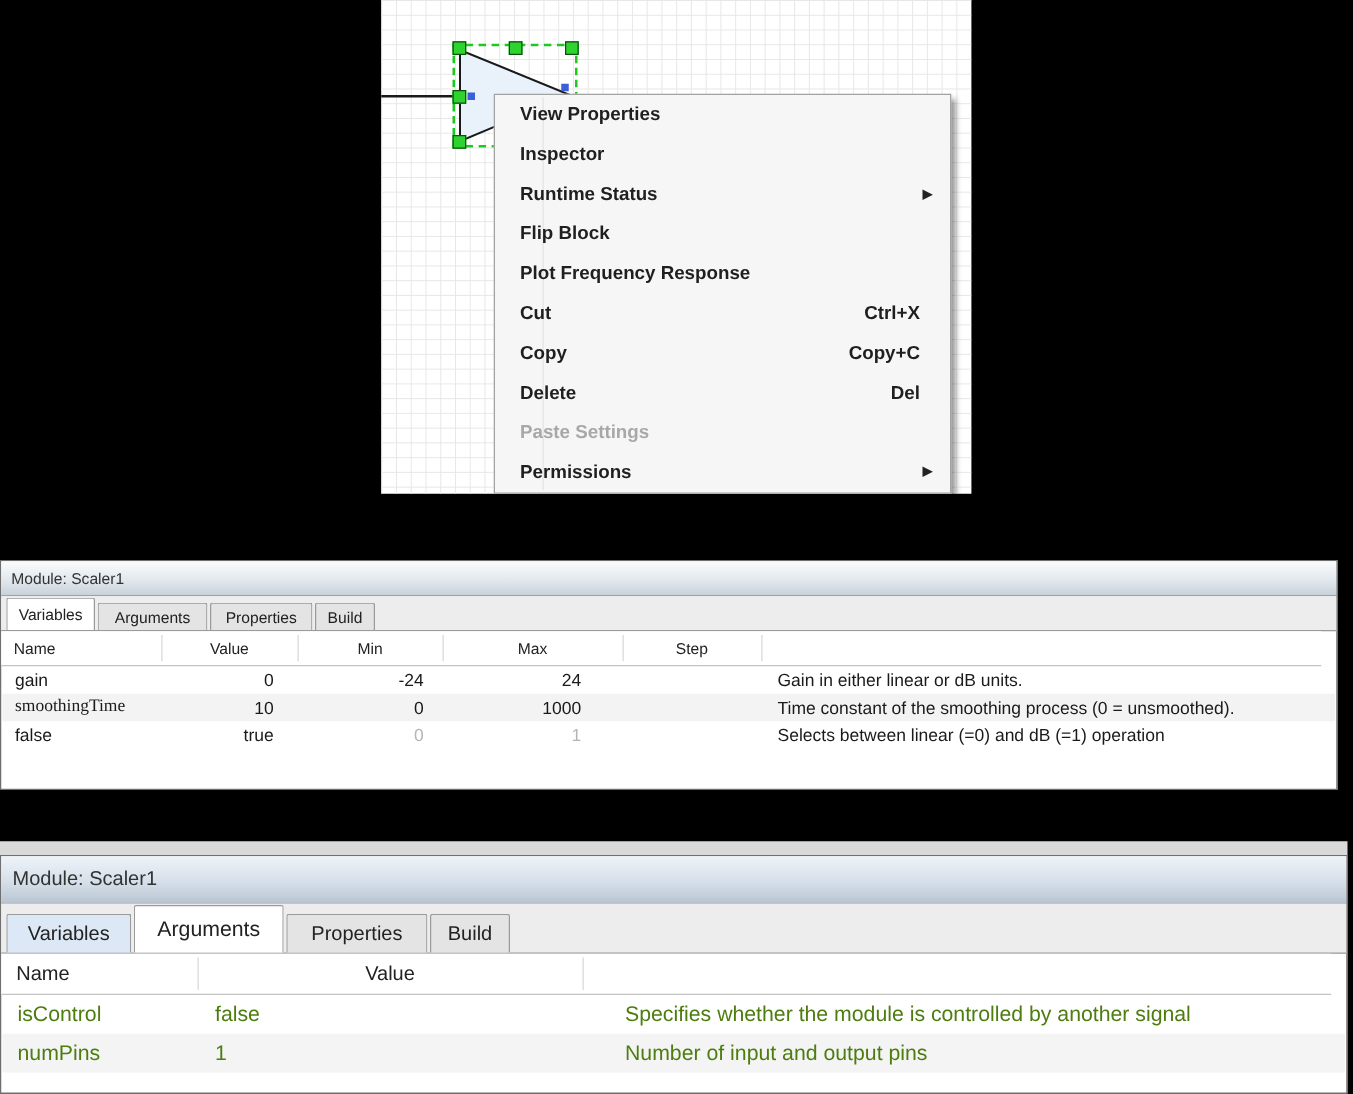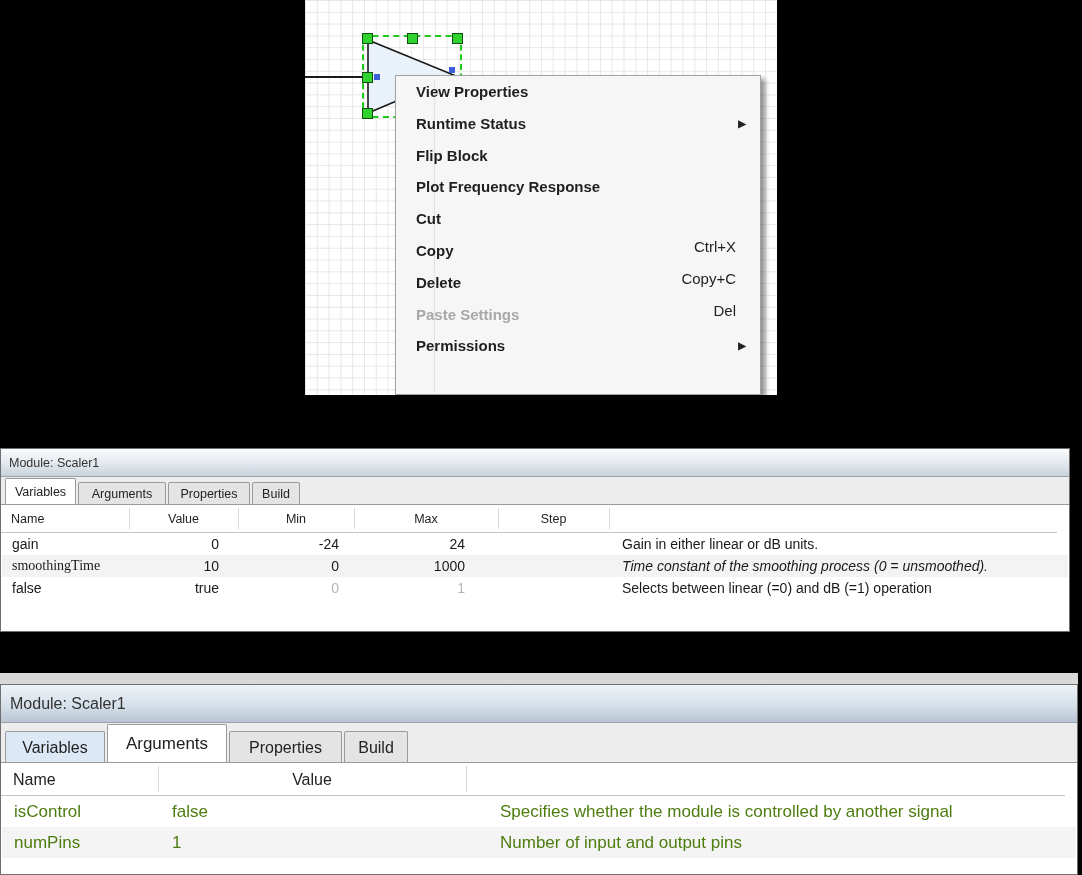--- a/index.html
+++ b/index.html
@@ -20,21 +20,21 @@
   .pin-mark{position:absolute;width:6px;height:6px;background:#3a5fd9;}
   .block-labels{position:absolute;left:288px;top:120px;width:105px;text-align:right;
                 font-size:13px;line-height:19.5px;color:#222;white-space:nowrap;overflow:hidden;}
 
   
   .menu{position:absolute;left:395px;top:75px;width:366px;height:320px;background:#f6f6f6;
         border:1px solid #a2a2a2;box-sizing:border-box;box-shadow:4px 4px 5px rgba(0,0,0,.45);}
   .menu-gutter{position:absolute;left:38px;top:2px;bottom:2px;width:1px;background:#e3e3e3;}
   .menu-item{position:relative;height:31.8px;line-height:31.8px;padding-left:20px;
              font-size:15px;font-weight:600;color:#1f1f1f;white-space:nowrap;}
-  .menu-item .shortcut{position:absolute;right:24px;font-weight:400;margin-top:28px;}
+  .menu-item .shortcut{position:absolute;right:24px;font-weight:700;}
   .menu-item .arrow{position:absolute;right:14px;top:0;font-size:10px;color:#222;}
   .menu-item.disabled{color:#a8a8a8;}
 
   
   .panel{position:absolute;background:#fff;border:1px solid #6f6f6f;box-sizing:border-box;}
   .ptitle{position:absolute;left:0;right:0;top:0;color:#333;
           background:linear-gradient(#fbfcfd,#e2e8ee 55%,#c9d2da);
           border-bottom:1px solid #98a3ad;box-sizing:border-box;}
   .tabstrip{position:absolute;left:0;right:0;background:#ededed;border-bottom:1px solid #9a9a9a;box-sizing:border-box;}
   .tab{position:absolute;bottom:0;background:#e4e4e4;border:1px solid #9a9a9a;border-bottom:none;
@@ -102,20 +102,23 @@
   <div class="pin-mark" style="left:374px;top:74px;"></div>
   <div class="pin-mark" style="left:449px;top:67px;"></div>
 
   <div class="menu">
     <div class="menu-gutter"></div>
 
     <div class="menu-item">
       <span>View Properties</span>
     </div>
     <div class="menu-item">
+      <span>Inspector</span>
+    </div>
+    <div class="menu-item">
       <span>Runtime Status</span>
       <span class="arrow">▶</span>
     </div>
     <div class="menu-item">
       <span>Flip Block</span>
     </div>
     <div class="menu-item">
       <span>Plot Frequency Response</span>
     </div>
     <div class="menu-item">
@@ -167,21 +170,21 @@
       <span class="cell" style="left:128px;width:89px;text-align:right;">0</span>
       <span class="cell" style="left:237px;width:100px;text-align:right;">-24</span>
       <span class="cell" style="left:353px;width:110px;text-align:right;">24</span>
       <span class="cell" style="left:620px;">Gain in either linear or dB units.</span>
     </div>
     <div class="row alt" style="top:106px;">
       <span class="cell" style="left:10px;font-family:Liberation Serif, serif;">smoothingTime</span>
       <span class="cell" style="left:128px;width:89px;text-align:right;">10</span>
       <span class="cell" style="left:237px;width:100px;text-align:right;">0</span>
       <span class="cell" style="left:353px;width:110px;text-align:right;">1000</span>
-      <span class="cell" style="left:620px;font-style:italic;">Time constant of the smoothing process (0 = unsmoothed).</span>
+      <span class="cell" style="left:620px;">Time constant of the smoothing process (0 = unsmoothed).</span>
     </div>
     <div class="row" style="top:128px;">
       <span class="cell" style="left:10px;">false</span>
       <span class="cell" style="left:128px;width:89px;text-align:right;">true</span>
       <span class="cell dim" style="left:237px;width:100px;text-align:right;">0</span>
       <span class="cell dim" style="left:353px;width:110px;text-align:right;">1</span>
       <span class="cell" style="left:620px;">Selects between linear (=0) and dB (=1) operation</span>
     </div>
   </div>
 

